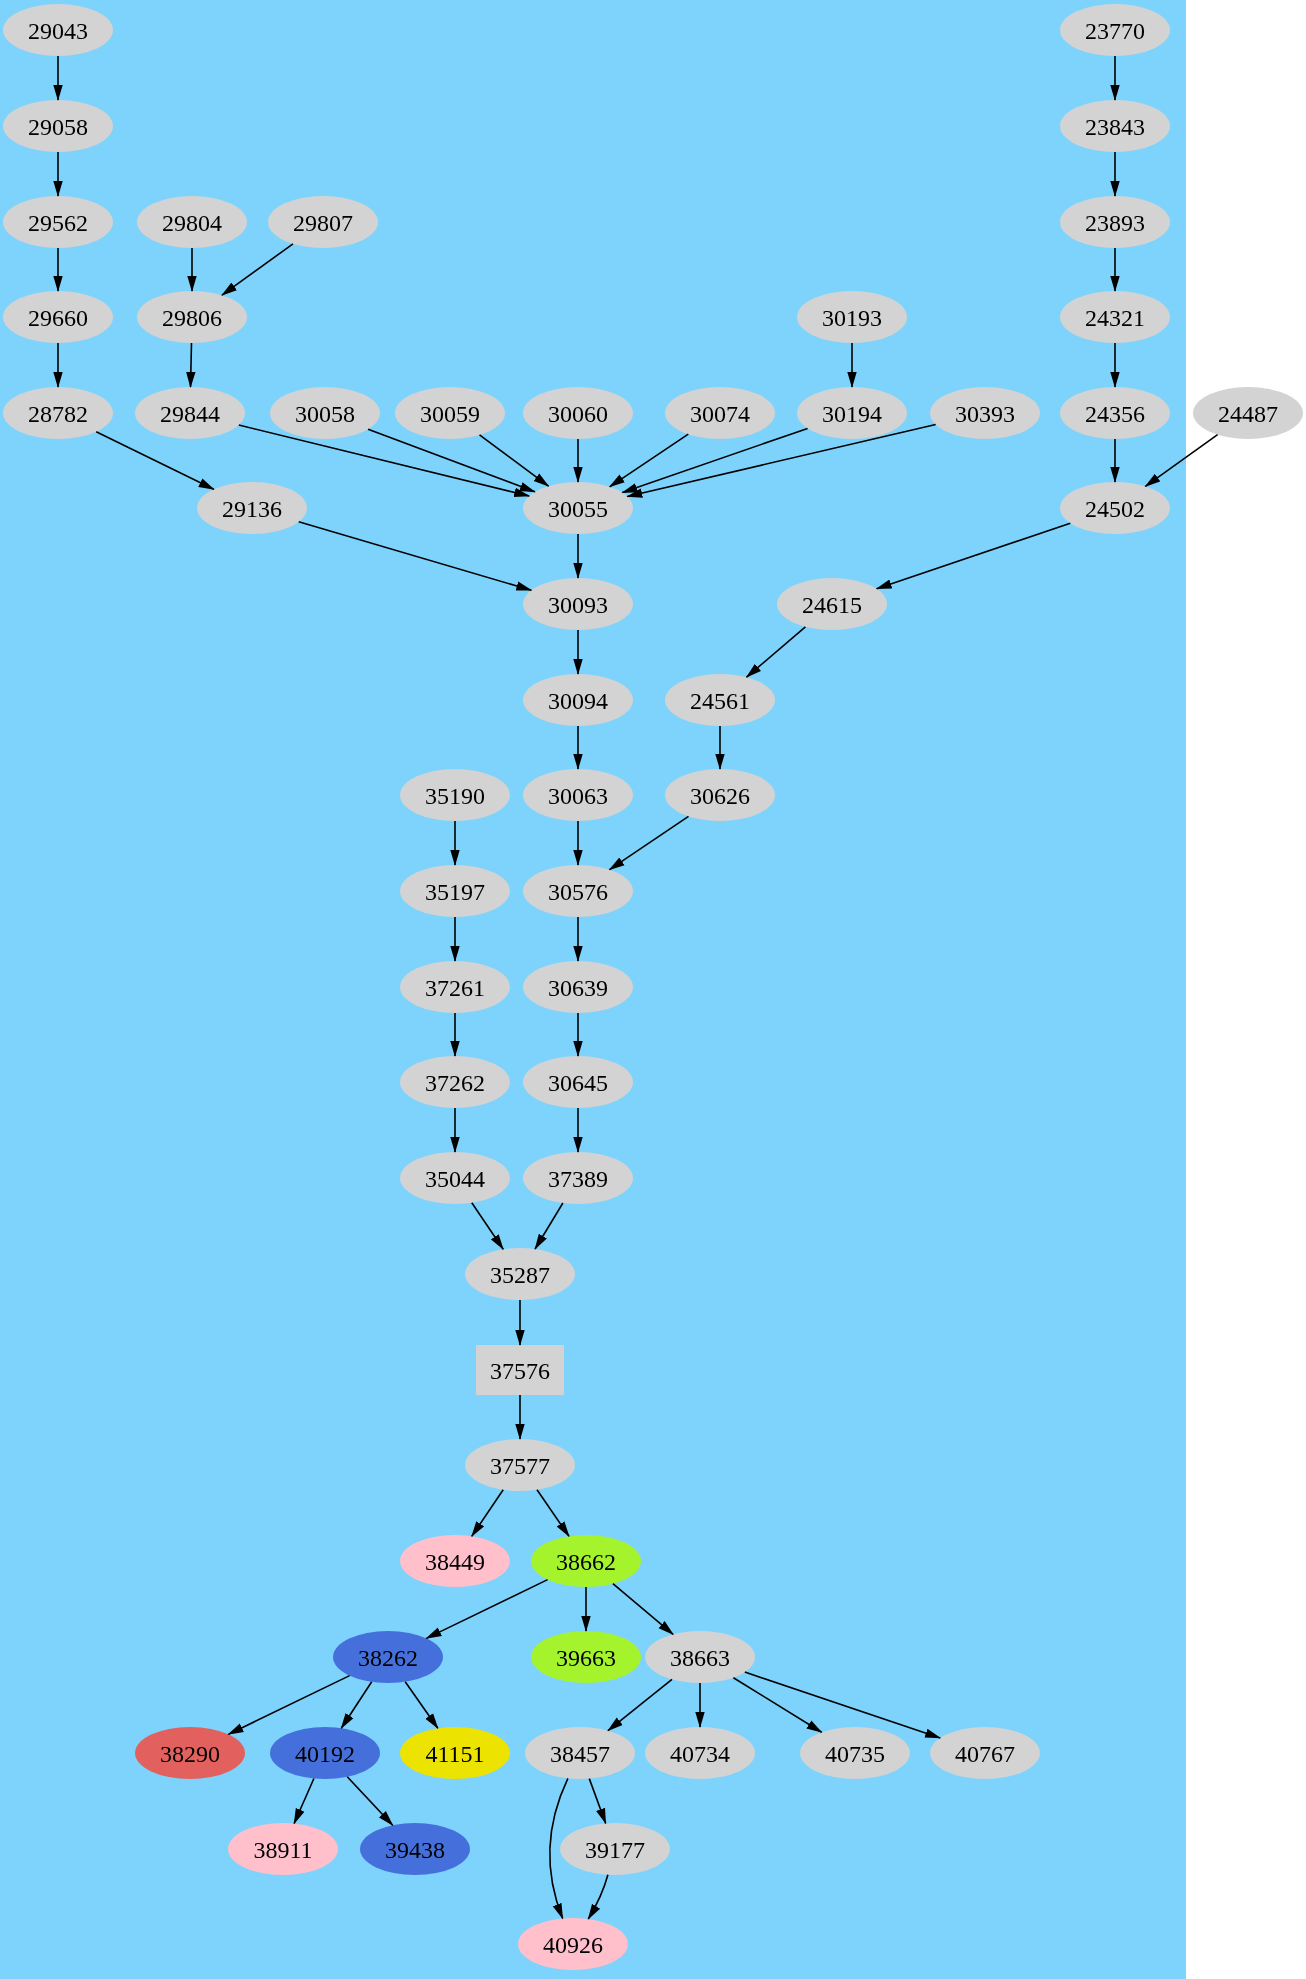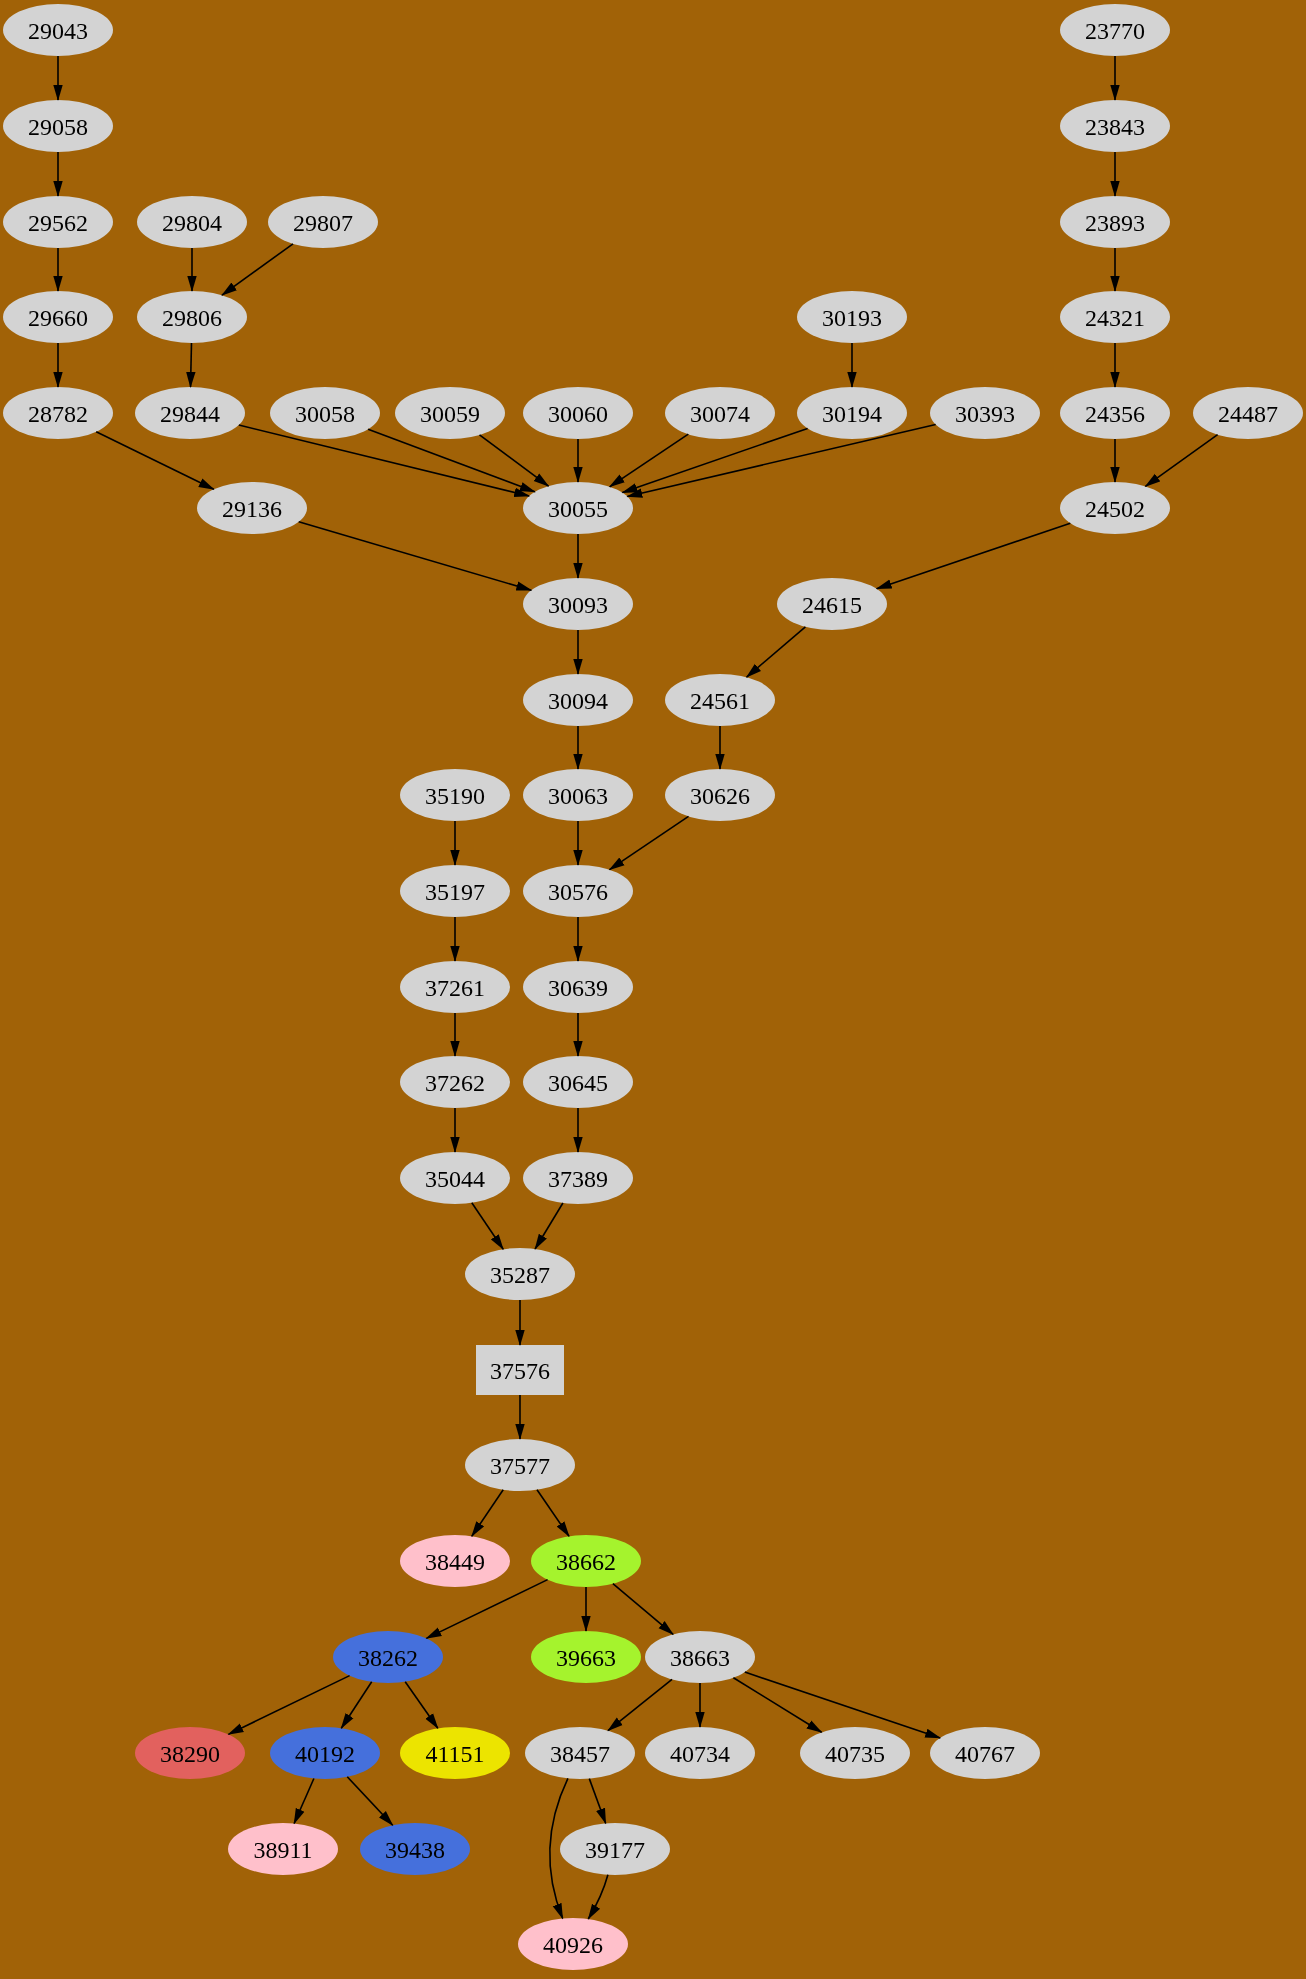--- a/index.html
+++ b/index.html
@@ -1,16 +1,16 @@
 <!DOCTYPE html>
 <html><head>
 <meta charset="utf-8">
 <style>
   html,body{margin:0;padding:0;background:#ffffff;}
-  .canvas-wrap{width:1306px;height:1979px;background:#a16207;position:relative;}
+  .canvas-wrap{width:1186px;height:1979px;background:#7dd3fc;position:relative;}
   svg.dag{display:block;width:1306px;height:1979px;}
   .nlabel{
     font-family:"Liberation Serif","DejaVu Serif",serif;
     font-size:24px;
     fill:#000000;
   }
 </style>
 </head>
 <body>
 

